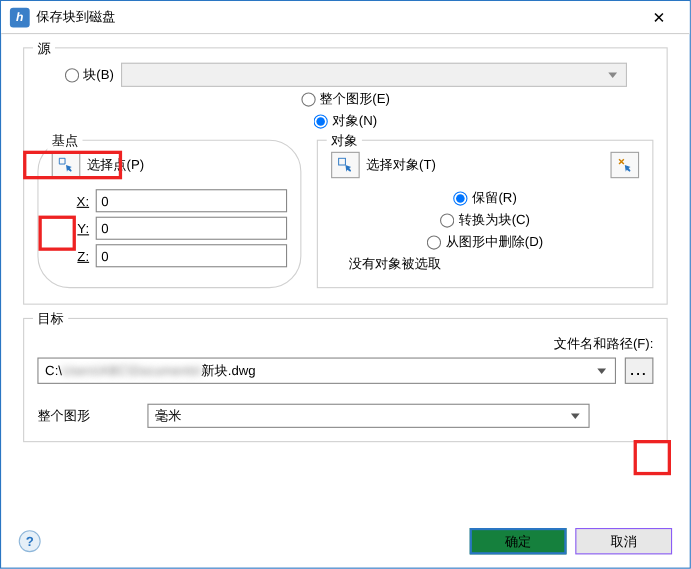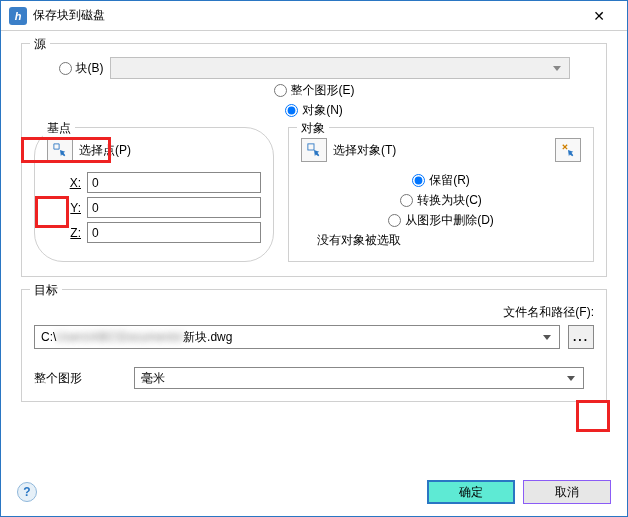--- a/index.html
+++ b/index.html
@@ -28,26 +28,26 @@
   .radio-col .radio-row { margin: 3px 0; }
   .status-line { margin-left: 16px; margin-top: 3px; }
   .target-section { margin-top: 6px; }
   .dest-label { margin: 4px 0 4px 6px; text-align: right; }
   .path-row { display: flex; align-items: center; }
   .path-combo { flex: 1; height: 24px; border: 1px solid #888; background: #fff; display: flex; align-items: center; padding: 0 24px 0 6px; position: relative; margin-right: 8px; }
   .path-combo::after { content: ""; position: absolute; right: 8px; top: 9px; border-left: 4px solid transparent; border-right: 4px solid transparent; border-top: 5px solid #555; }
   .browse-btn { width: 26px; height: 24px; border: 1px solid #888; background: #f0f0f0; font-weight: bold; letter-spacing: 2px; cursor: pointer; display: flex; align-items: center; justify-content: center; }
   .units-row { display: flex; align-items: center; margin-top: 18px; }
   .units-row label { width: 100px; }
-  .units-combo { width: 450px; height: 22px; border: 1px solid #888; background: #fff; padding: 0 24px 0 6px; display: flex; align-items: center; position: relative; }
+  .units-combo { width: 402px; height: 22px; border: 1px solid #888; background: #fff; padding: 0 24px 0 6px; display: flex; align-items: center; position: relative; }
   .units-combo::after { content: ""; position: absolute; right: 8px; top: 8px; border-left: 4px solid transparent; border-right: 4px solid transparent; border-top: 5px solid #555; }
   .bottom-bar { position: absolute; left: 16px; right: 16px; bottom: 12px; display: flex; align-items: center; }
   .help-btn { width: 20px; height: 20px; border-radius: 50%; background: #e6f0f8; border: 1px solid #8fb7da; color: #2a76c3; display: flex; align-items: center; justify-content: center; font-weight: bold; cursor: pointer; }
   .btn { width: 88px; height: 24px; border: 1px solid #8b5cf6; background: #e7e7e7; margin-left: 8px; cursor: pointer; }
-  .btn-primary { border: 2px solid #2a76c3; background: #5eead4; }
+  .btn-primary { border: 2px solid #2a76c3; background: #15803d; }
   .spacer { flex: 1; }
   .hl-red { position: absolute; border: 3px solid #e22; pointer-events: none; }
   .blur { color: transparent; text-shadow: 0 0 6px rgba(0,0,0,0.5); }
   .hl1 { left: 20px; top: 136px; width: 90px; height: 26px; }
   .hl2 { left: 34px; top: 195px; width: 34px; height: 32px; }
   .hl3 { left: 575px; top: 399px; width: 34px; height: 32px; }
 </style>
 </head>
 <body>
 

